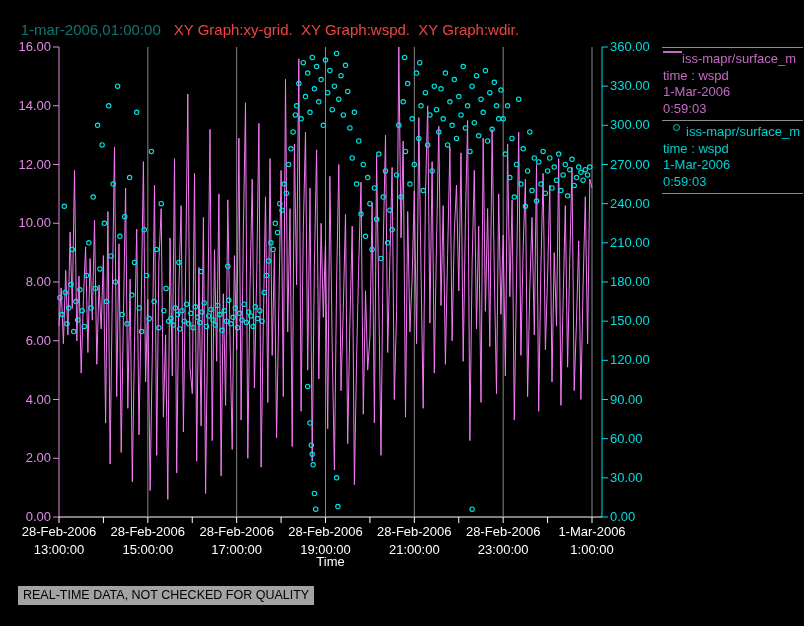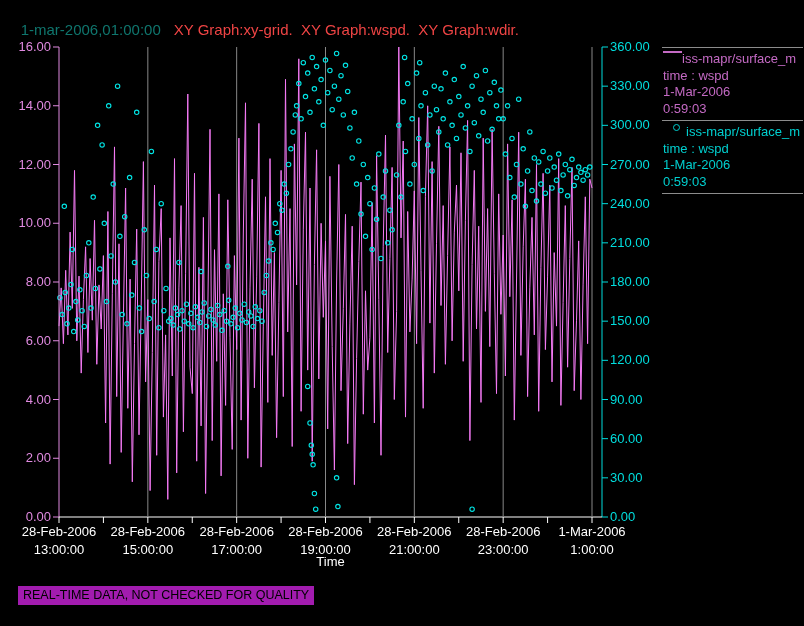--- a/index.html
+++ b/index.html
@@ -12,21 +12,21 @@
   #chart text{font-family:"Liberation Sans",sans-serif;font-size:13px;}
   #legend{position:absolute;left:662px;top:47px;width:141px;border-top:1px solid #8c8c8c;
     font-size:13px;line-height:16.5px;}
   .entry{border-bottom:1px solid #8c8c8c;padding:3px 0 3px 1px;overflow:hidden;}
   .entry-wspd{color:#c46ac4;}
   .entry-wdir{color:#00cfcf;}
   .lrow{display:flex;align-items:flex-start;white-space:nowrap;overflow:hidden;}
   .mark-line{display:inline-block;width:19px;height:2px;background:#c46ac4;flex:0 0 auto;}
   .mark-circle{display:inline-block;width:5px;height:5px;border:1px solid #00cfcf;border-radius:50%;
     margin:0 6px 0 10px;flex:0 0 auto;}
-  #footer{position:absolute;left:18px;top:586px;background:#a21caf;color:#000000;
+  #footer{position:absolute;left:18px;top:586px;background:#a3a3a3;color:#000000;
     font-size:12.5px;padding:2px 5px 3px 5px;white-space:nowrap;}
 </style>
 </head>
 <body>
 
 <div id="stage">
 
   <div class="titlebar">
     <span class="t-date">1-mar-2006,01:00:00</span><span class="t-graphs">XY Graph:xy-grid.  XY Graph:wspd.  XY Graph:wdir.</span>
   </div>

